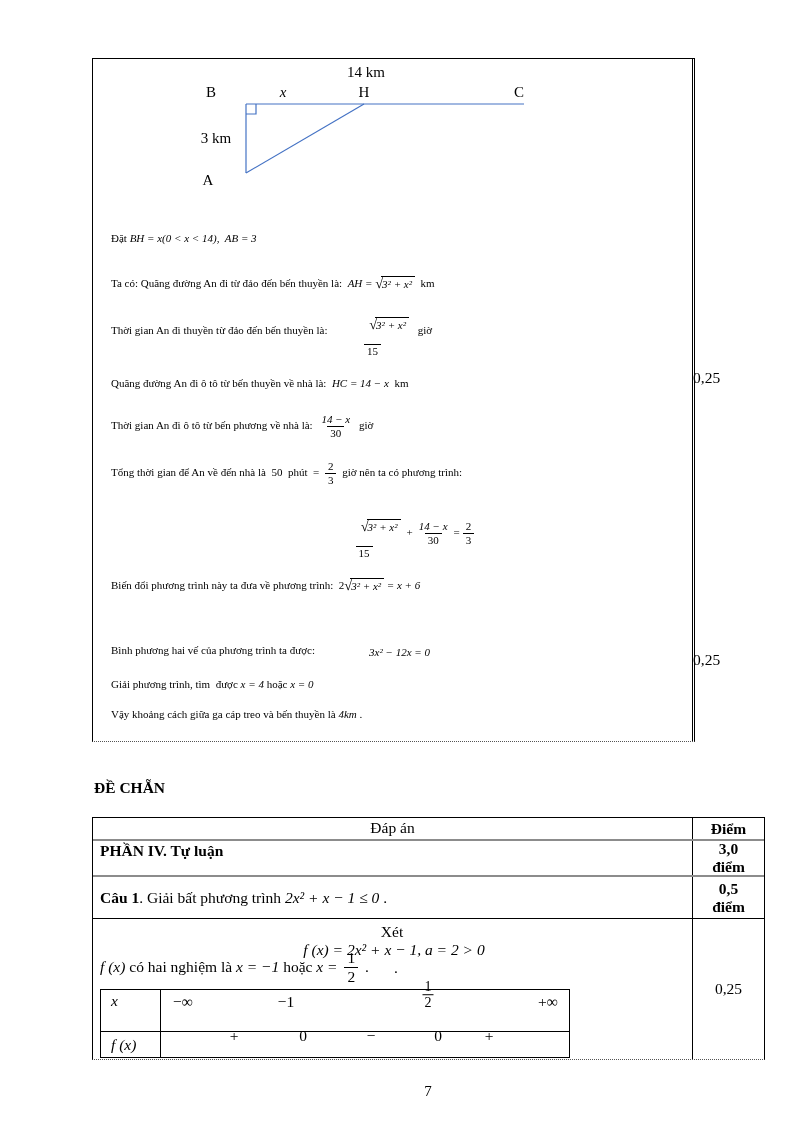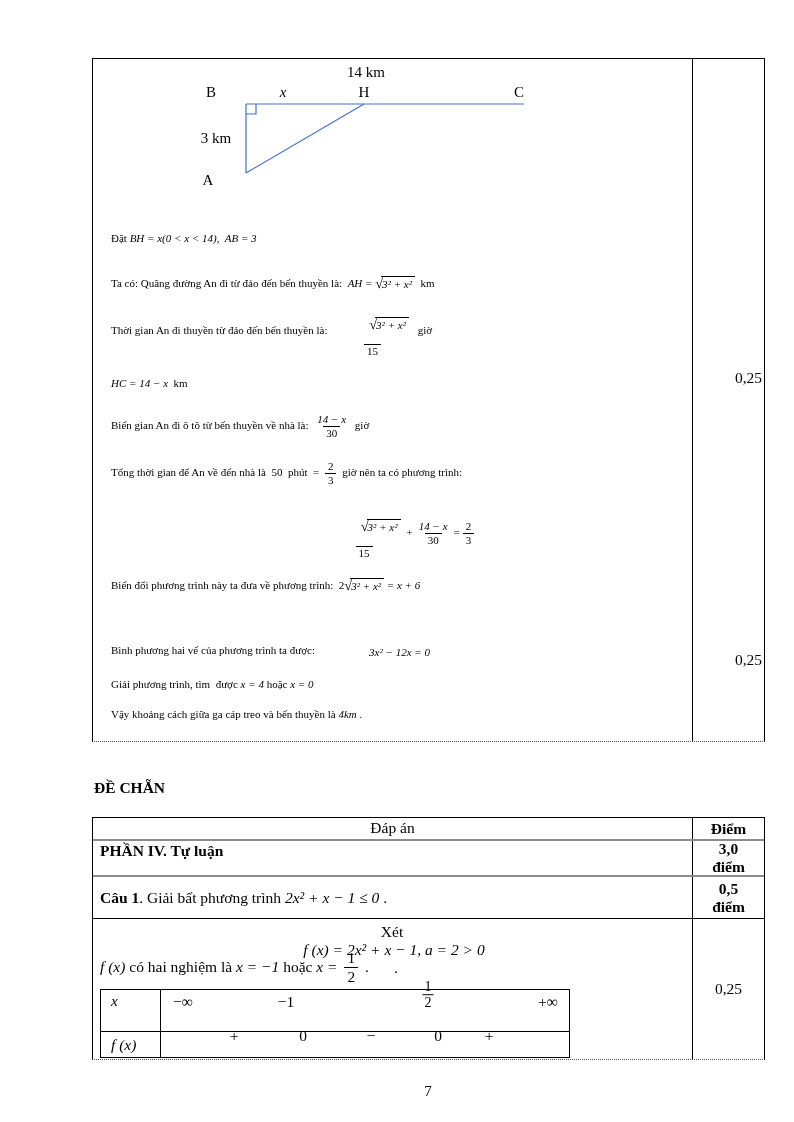--- a/index.html
+++ b/index.html
@@ -3,24 +3,23 @@
 <meta charset="utf-8">
 <style>
   * { margin:0; padding:0; box-sizing:border-box; }
   html,body { background:#fff; }
   .page {
     position:relative; width:794px; height:1122px; background:#ffffff;
     font-family:"Liberation Serif", serif; color:#000; overflow:hidden;
   }
   
   .t1 {
-    position:absolute; left:92px; top:58px; width:673px;
+    position:absolute; left:92px; top:58px; width:603px;
     border:1px solid #000; border-bottom:1.5px dotted #555;
     display:flex;
-    gap:40px;
   }
   .t1-main { width:600px; border-right:1px solid #000; position:relative; height:682px; }
   .t1-pts  { flex:1; position:relative; }
   .pts-val { position:absolute; left:0; right:0; text-align:center; font-size:15.5px; }
 
   .ln {
     position:absolute; left:18px; right:4px;
     display:flex; align-items:center; white-space:pre;
     font-size:11px; line-height:1.25;
   }
@@ -130,27 +129,28 @@
               <span class="bar m">3² + x²</span>
             </span>
           </span>
           <span class="den">15</span>
         </span>
         <span class="up"> giờ</span>
       </div>
 
       
       <div class="ln" style="top:312px;height:26px;">
+        <span class="up">Quãng đường An đi ô tô từ bến thuyền về nhà là:  </span>
         <span class="m">HC = 14 − x</span>
         <span class="up">  km</span>
       </div>
 
       
       <div class="ln" style="top:344px;height:46px;">
-        <span class="up">Biến gian An đi ô tô từ bến thuyền về nhà là: </span>
+        <span class="up">Thời gian An đi ô tô từ bến phương về nhà là: </span>
         <span class="frac">
           <span class="num m">14 − x</span>
           <span class="den">30</span>
         </span>
         <span class="up"> giờ</span>
       </div>
 
       
       <div class="ln" style="top:392px;height:44px;">
         <span class="up">Tổng thời gian để An về đến nhà là  50  phút  = </span>

